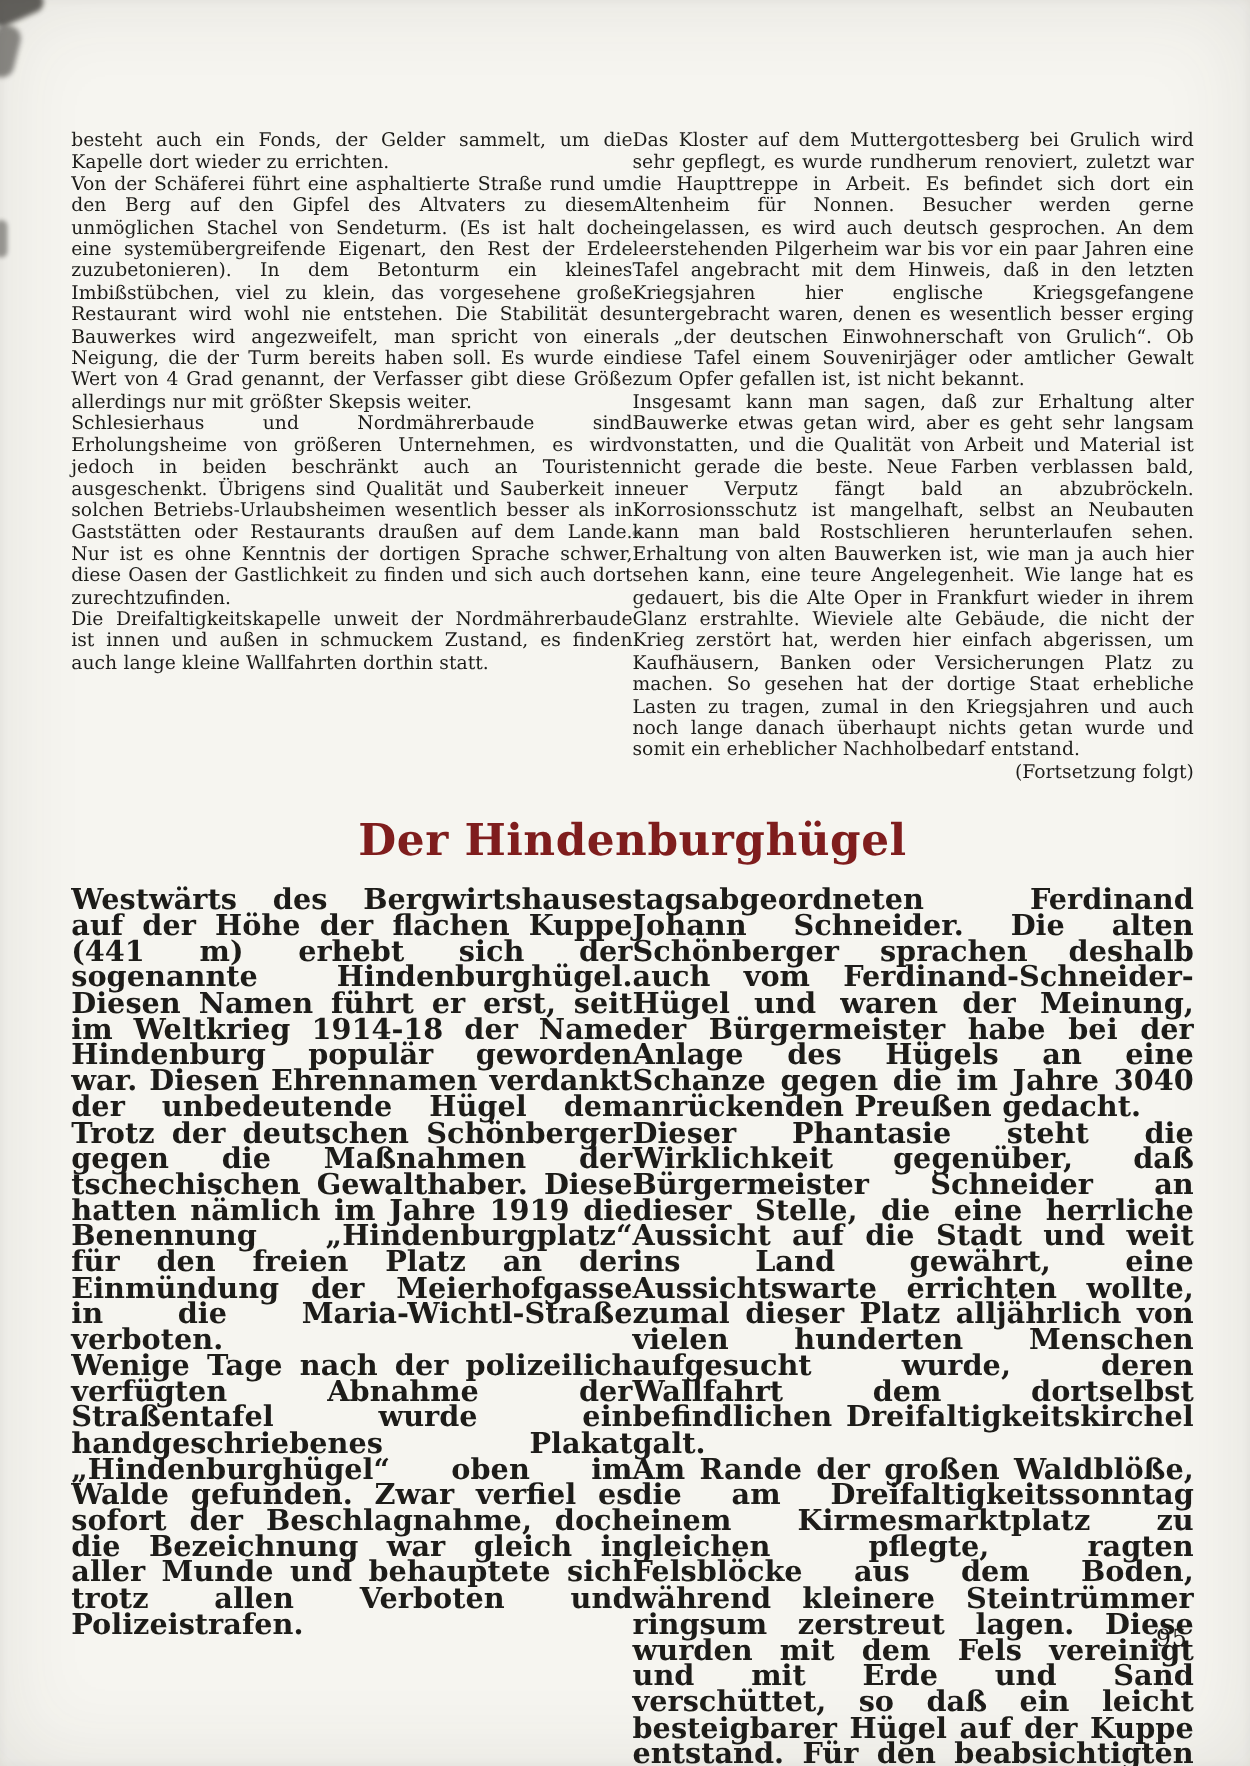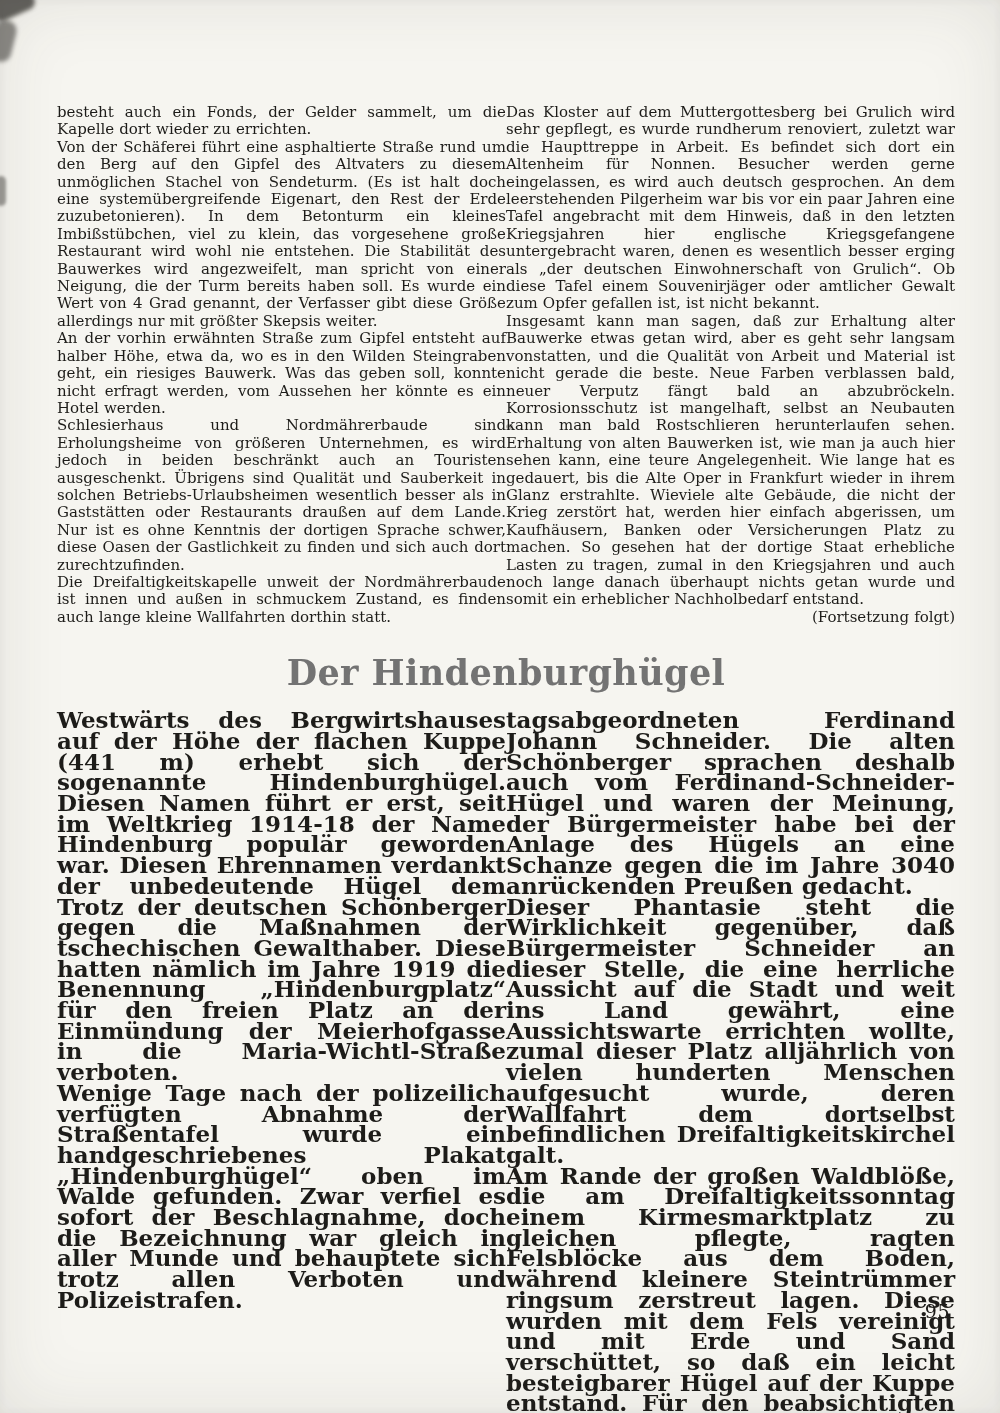--- a/index.html
+++ b/index.html
@@ -31,21 +31,21 @@
   }
   .top .col { font-size: 15px;   line-height: 17.4px; }
   .bottom .col { font-size: 23px; line-height: 20.7px; font-weight: bold; }
   .col p { margin: 0; }
   .heading {
     font-size: 35px;
     font-weight: bold;
     text-align: center;
     margin: 26px 0 17px 0;
     letter-spacing: 0.4px;
-    color: #737373;
+    color: #7f1d1d;
   }
   .continuation { float: right; padding-left: 14px; }
   .page-number {
     position: absolute;
     top: 1300px;
     right: 50px;
     font-size: 19px;
     letter-spacing: 0.5px;
   }
   
@@ -64,21 +64,20 @@
   <div class="artifact art-corner-b"></div>
   <div class="artifact art-edge"></div>
   <div class="artifact art-dot"></div>
 
   <div class="content">
 
     <section class="columns top">
       <div class="col">
         <p>besteht auch ein Fonds, der Gelder sammelt, um die Kapelle dort wieder zu errichten.</p>
         <p>Von der Schäferei führt eine asphaltierte Straße rund um den Berg auf den Gipfel des Altvaters zu diesem unmöglichen Stachel von Sendeturm. (Es ist halt doch eine systemübergreifende Eigenart, den Rest der Erde zuzubetonieren). In dem Betonturm ein kleines Imbißstübchen, viel zu klein, das vorgesehene große Restaurant wird wohl nie entstehen. Die Stabilität des Bauwerkes wird angezweifelt, man spricht von einer Neigung, die der Turm bereits haben soll. Es wurde ein Wert von 4 Grad genannt, der Verfasser gibt diese Größe allerdings nur mit größter Skepsis weiter.</p>
-        <p>An der vorhin erwähnten Straße zum Gipfel entsteht auf halber Höhe, etwa da, wo es in den Wilden Steingraben geht, ein riesiges Bauwerk. Was das geben soll, konnte nicht erfragt werden, vom Aussehen her könnte es ein Hotel werden.</p>
         <p>Schlesierhaus und Nordmährerbaude sind Erholungsheime von größeren Unternehmen, es wird jedoch in beiden beschränkt auch an Touristen ausgeschenkt. Übrigens sind Qualität und Sauberkeit in solchen Betriebs-Urlaubsheimen wesentlich besser als in Gaststätten oder Restaurants draußen auf dem Lande. Nur ist es ohne Kenntnis der dortigen Sprache schwer, diese Oasen der Gastlichkeit zu finden und sich auch dort zurechtzufinden.</p>
         <p>Die Dreifaltigkeitskapelle unweit der Nordmährerbaude ist innen und außen in schmuckem Zustand, es finden auch lange kleine Wallfahrten dorthin statt.</p>
       </div>
       <div class="col">
         <p>Das Kloster auf dem Muttergottesberg bei Grulich wird sehr gepflegt, es wurde rundherum renoviert, zuletzt war die Haupttreppe in Arbeit. Es befindet sich dort ein Altenheim für Nonnen. Besucher werden gerne eingelassen, es wird auch deutsch gesprochen. An dem leerstehenden Pilgerheim war bis vor ein paar Jahren eine Tafel angebracht mit dem Hinweis, daß in den letzten Kriegsjahren hier englische Kriegsgefangene untergebracht waren, denen es wesentlich besser erging als „der deutschen Einwohnerschaft von Grulich“. Ob diese Tafel einem Souvenirjäger oder amtlicher Gewalt zum Opfer gefallen ist, ist nicht bekannt.</p>
         <p><span>Insgesamt kann man sagen, daß zur Erhaltung alter Bauwerke etwas getan wird, aber es geht sehr langsam vonstatten, und die Qualität von Arbeit und Material ist nicht gerade die beste. Neue Farben verblassen bald, neuer Verputz fängt bald an abzubröckeln. Korrosionsschutz ist mangelhaft, selbst an Neubauten kann man bald Rostschlieren herunterlaufen sehen. Erhaltung von alten Bauwerken ist, wie man ja auch hier sehen kann, eine teure Angelegenheit. Wie lange hat es gedauert, bis die Alte Oper in Frankfurt wieder in ihrem Glanz erstrahlte. Wieviele alte Gebäude, die nicht der Krieg zerstört hat, werden hier einfach abgerissen, um Kaufhäusern, Banken oder Versicherungen Platz zu machen. So gesehen hat der dortige Staat erhebliche Lasten zu tragen, zumal in den Kriegsjahren und auch noch lange danach überhaupt nichts getan wurde und somit ein erheblicher Nachholbedarf entstand.</span><span class="continuation">(Fortsetzung folgt)</span></p>
       </div>
     </section>
 
     <h1 class="heading">Der Hindenburghügel</h1>

